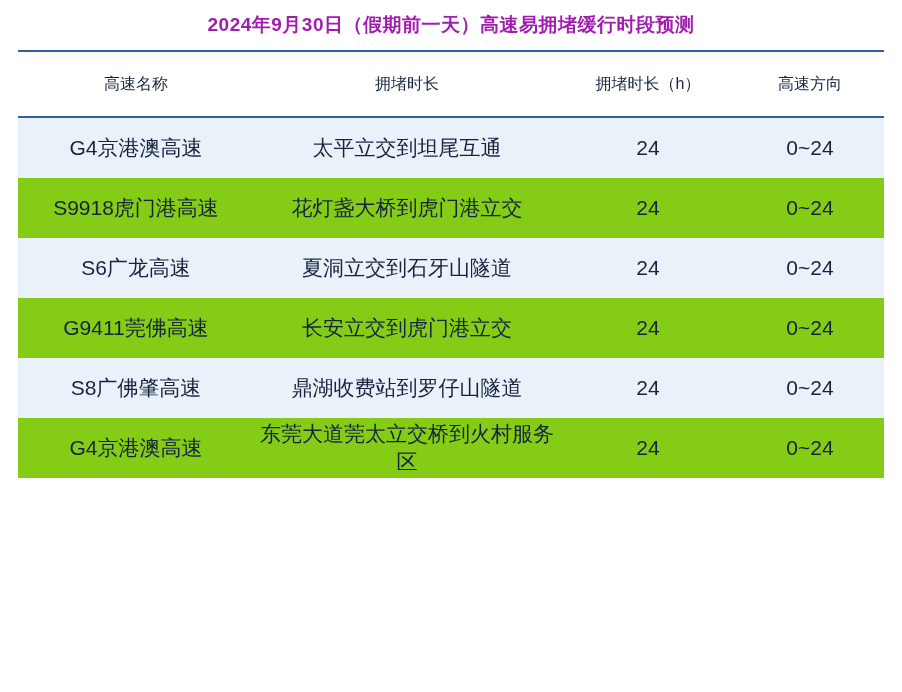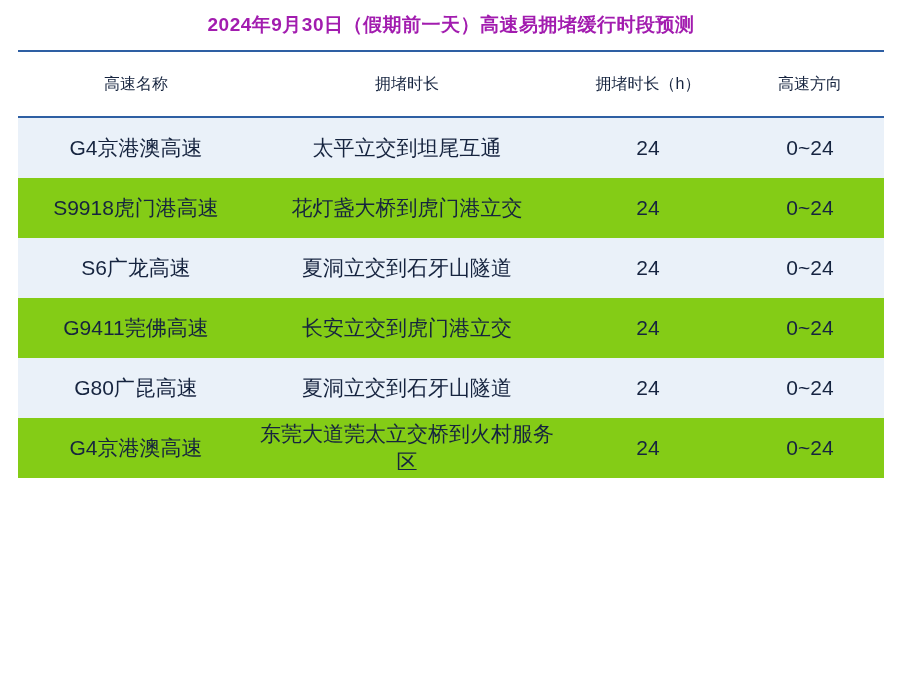--- a/index.html
+++ b/index.html
@@ -114,22 +114,22 @@
         <td>24</td>
         <td>0~24</td>
       </tr>
       <tr class="even">
         <td>G9411莞佛高速</td>
         <td>长安立交到虎门港立交</td>
         <td>24</td>
         <td>0~24</td>
       </tr>
       <tr class="odd">
-        <td>G80广昆高速</td>
-        <td>夏洞立交到石牙山隧道</td>
+        <td>S8广佛肇高速</td>
+        <td>鼎湖收费站到罗仔山隧道</td>
         <td>24</td>
         <td>0~24</td>
       </tr>
       <tr class="even">
         <td>G4京港澳高速</td>
         <td>东莞大道莞太立交桥到火村服务区</td>
         <td>24</td>
         <td>0~24</td>
       </tr>
     </tbody>

